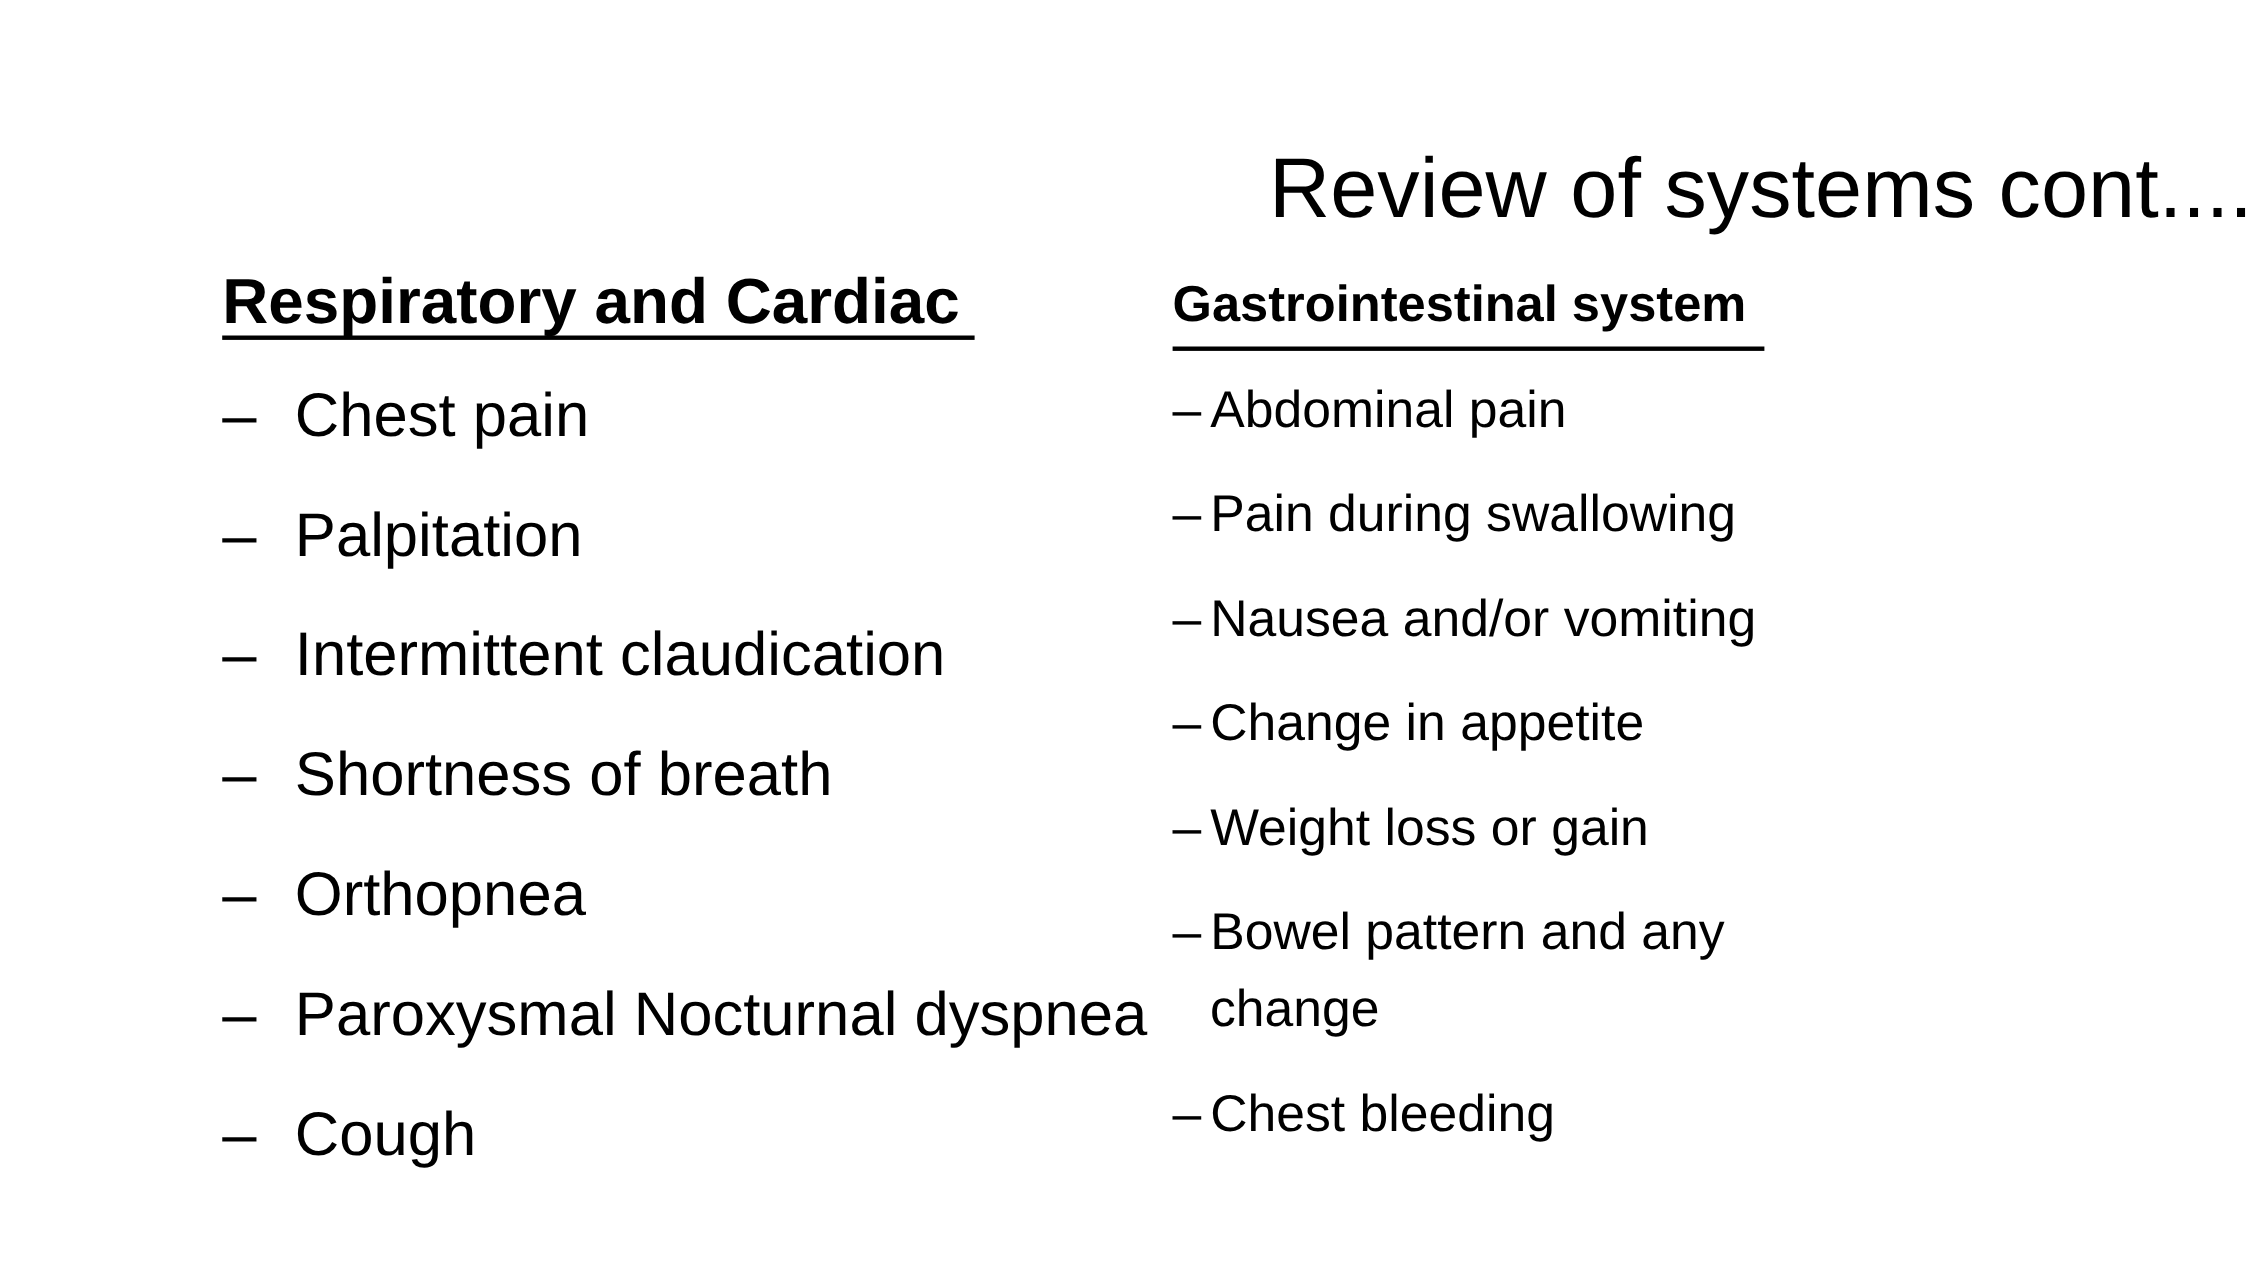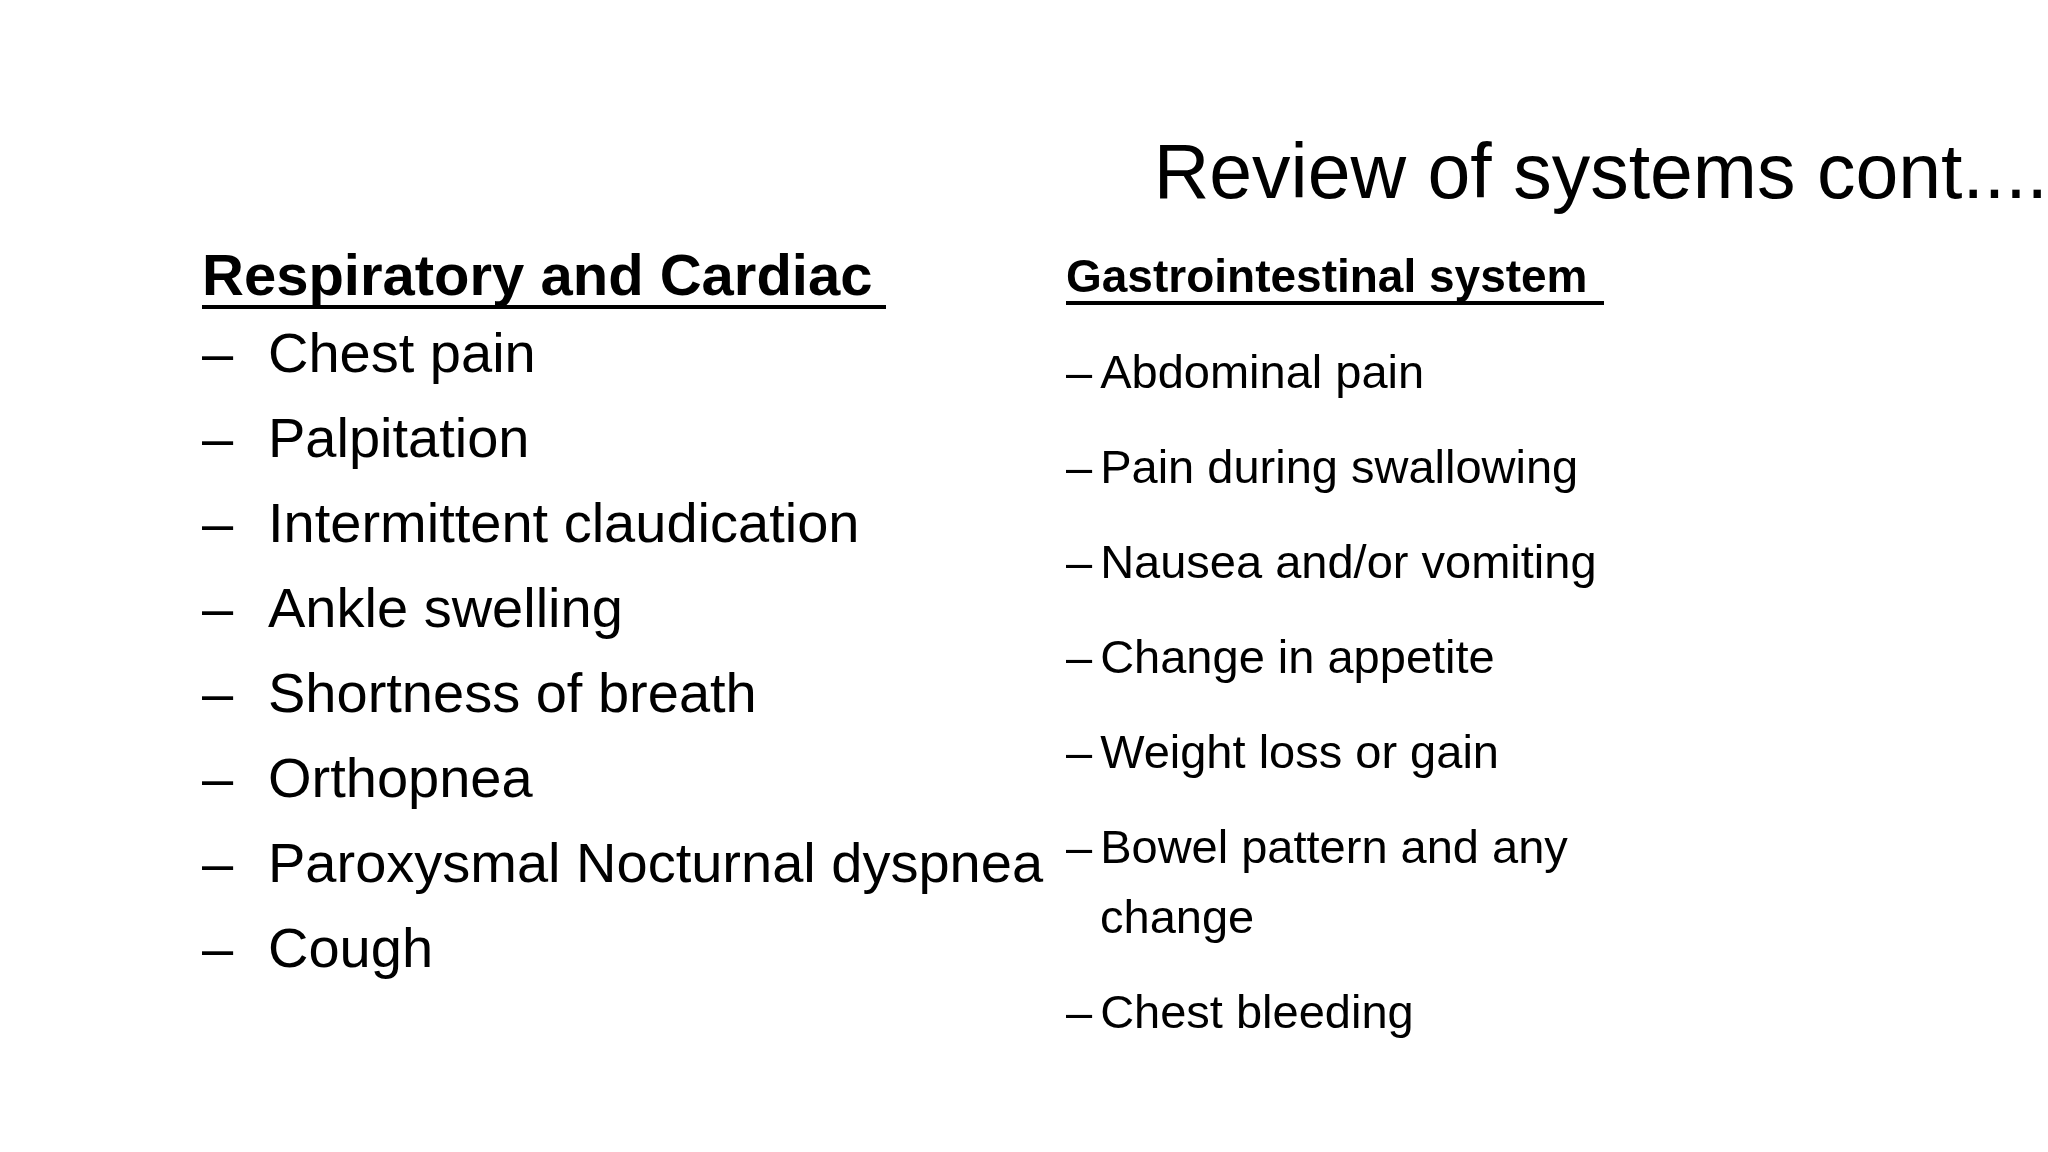--- a/index.html
+++ b/index.html
@@ -35,40 +35,40 @@
     padding-right:14px;
     padding-bottom:1px;
     border-bottom:4px solid #000;
   }
   .col-left .bullet-list {
     position:absolute;
     left:0; top:310px;
     font-size:56px;
     line-height:85px;
   }
-  .col-left .list-item { white-space:nowrap; }
+  .col-left .list-item { white-space:nowrap;margin-top:24px; }
   .col-left .dash {
     display:inline-block;
     width:66px;
   }
   
   .col-right {
     position:absolute;
     left:1066px; top:0;
     width:660px; height:1152px;
   }
   .col-right .col-header {
     position:absolute;
     left:0; top:253px;
     font-size:46px;
     font-weight:bold;
     line-height:1;
     white-space:nowrap;
     padding-right:16px;
-    padding-bottom:2px;
+    padding-bottom:16px;
     border-bottom:4px solid #000;
   }
   .col-right .bullet-list {
     position:absolute;
     left:0; top:337px;
     width:580px;
     font-size:47px;
     line-height:70px;
   }
   .col-right .list-item {
@@ -87,21 +87,20 @@
 <div class="slide">
 
   <div class="title">Review of systems cont....</div>
 
   <div class="col-left">
     <div class="col-header">Respiratory and Cardiac</div>
     <div class="bullet-list">
       <div class="list-item"><span class="dash">–</span><span>Chest pain</span></div>
       <div class="list-item"><span class="dash">–</span><span>Palpitation</span></div>
       <div class="list-item"><span class="dash">–</span><span>Intermittent claudication</span></div>
-      <div class="list-item"><span class="dash">–</span><span>Ankle swelling</span></div>
       <div class="list-item"><span class="dash">–</span><span>Shortness of breath</span></div>
       <div class="list-item"><span class="dash">–</span><span>Orthopnea</span></div>
       <div class="list-item"><span class="dash">–</span><span>Paroxysmal Nocturnal dyspnea</span></div>
       <div class="list-item"><span class="dash">–</span><span>Cough</span></div>
     </div>
   </div>
 
   <div class="col-right">
     <div class="col-header">Gastrointestinal system</div>
     <div class="bullet-list">

